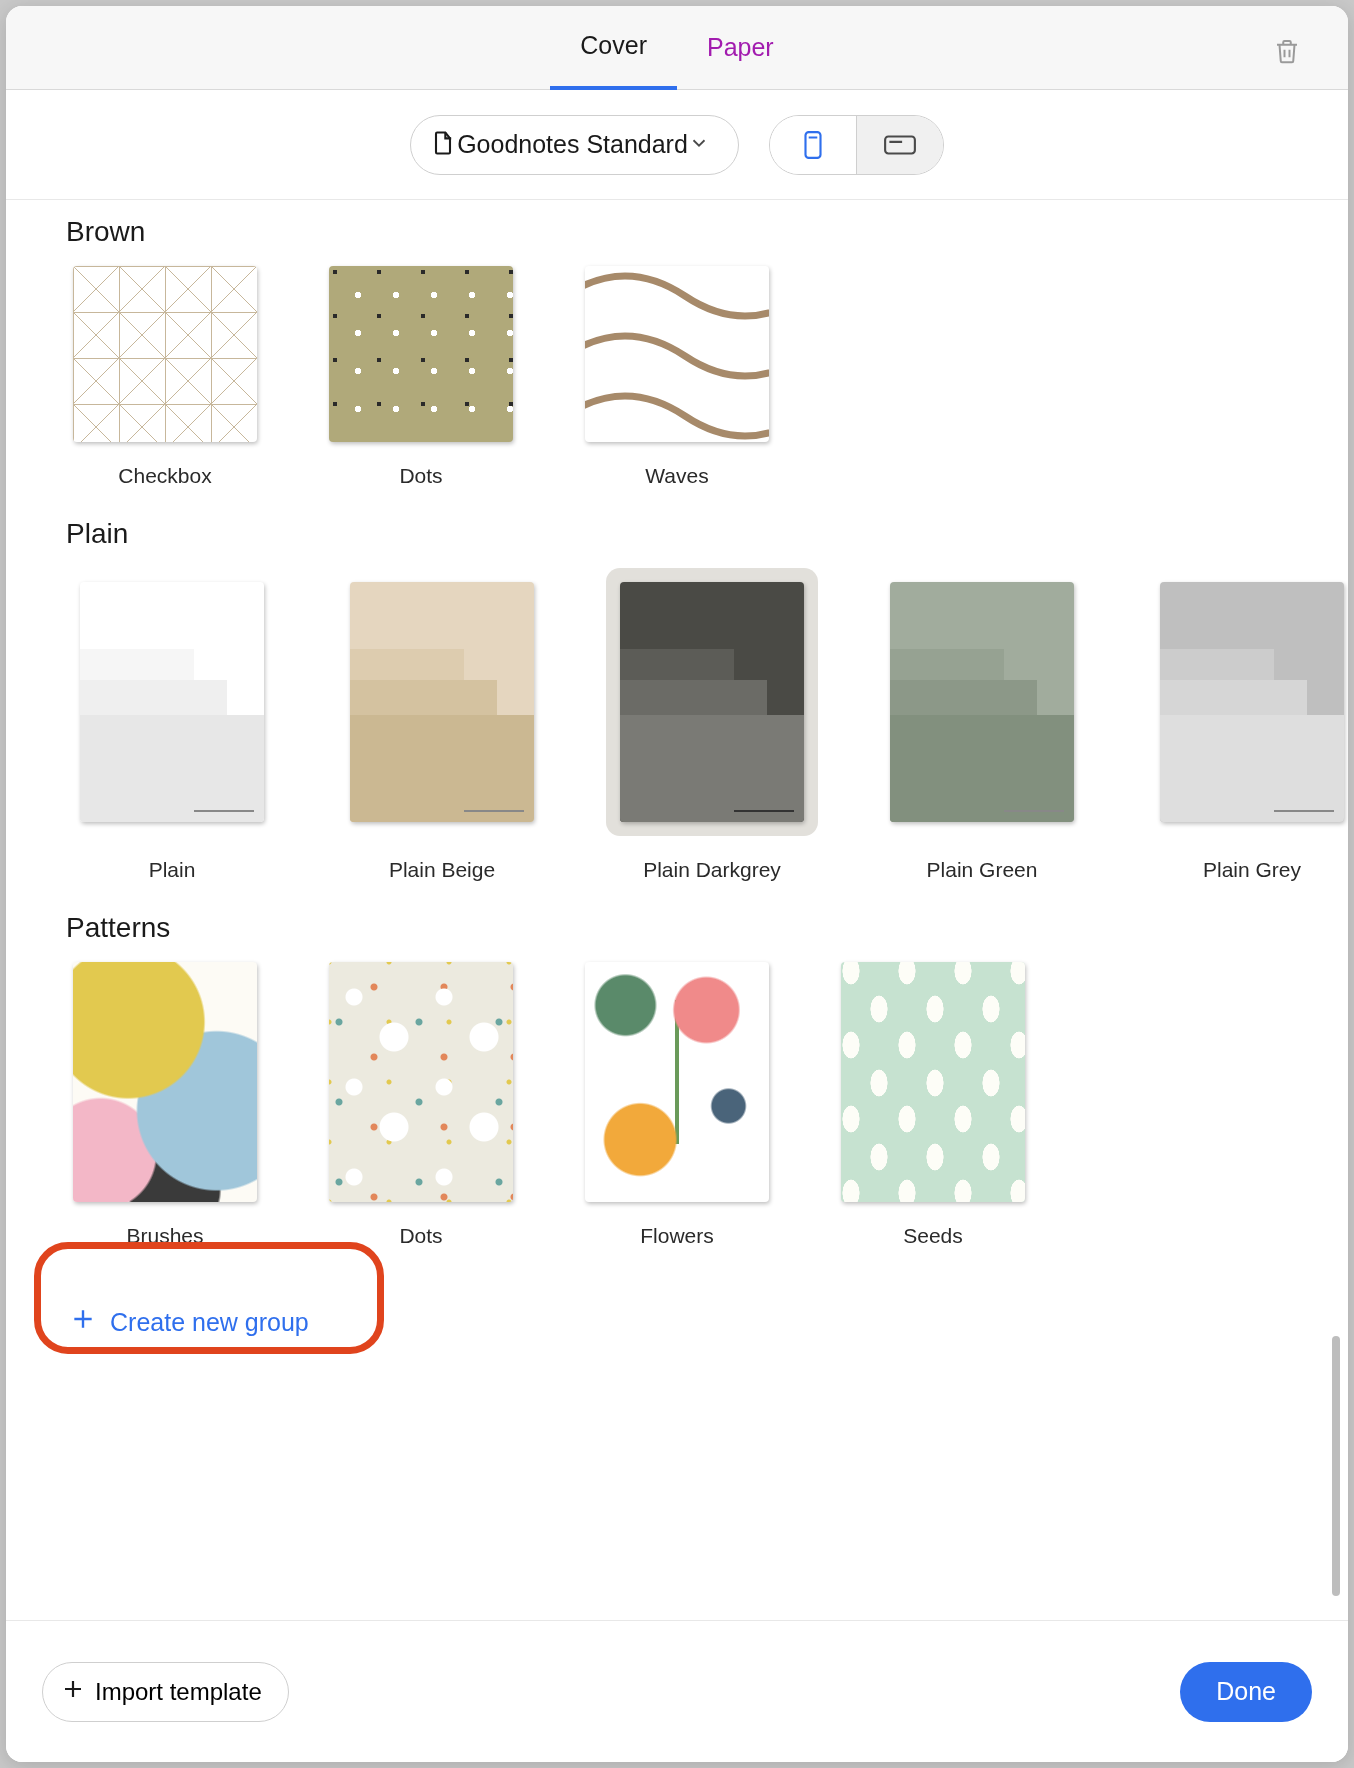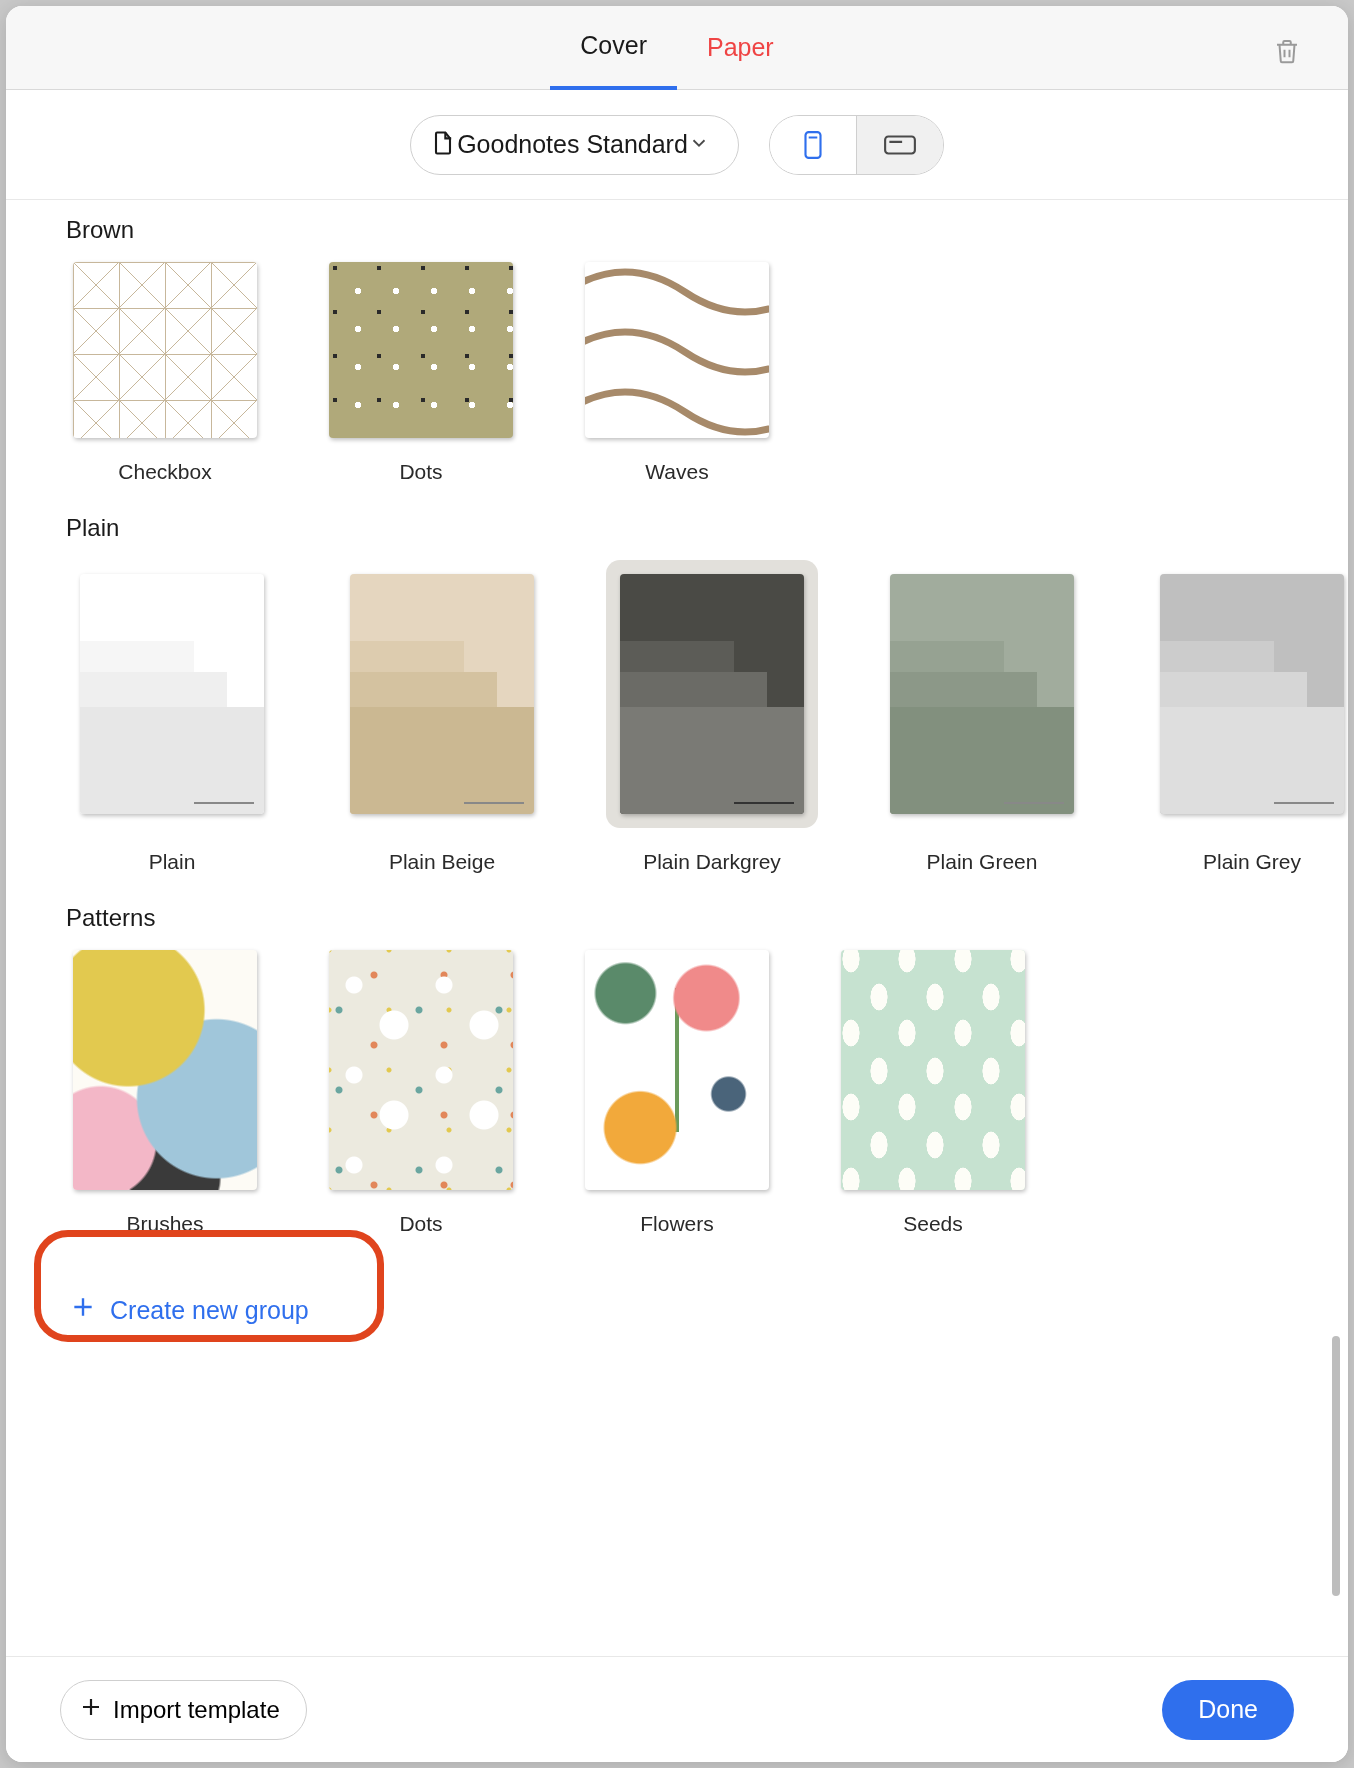--- a/index.html
+++ b/index.html
@@ -28,21 +28,21 @@
     align-items: center;
     justify-content: center;
     height: 84px;
     border-bottom: 1px solid #d9d9d9;
     background: #f7f7f7;
     position: relative;
   }
   .top-tabs .tab {
     font-size: 25px;
     font-weight: 500;
-    color: #ef4444;
+    color: #a21caf;
     padding: 26px 30px;
     cursor: pointer;
   }
   .top-tabs .tab.active {
     color: #1a1a1a;
     border-bottom: 4px solid #2f6fed;
   }
   .trash-icon {
     position: absolute;
     right: 46px;
@@ -86,21 +86,21 @@
   }
   .orient-seg .seg.on { background: #fff; }
   .orient-seg .seg.off { background: #f0f0f0; }
   .orient-seg .divider { width: 1px; background: #cfcfcf; }
   .scroll {
     flex: 1;
     overflow-y: auto;
     padding: 0 60px 20px 60px;
   }
   .section-title {
-    font-size: 24px;
+    font-size: 28px;
     color: #1a1a1a;
     font-weight: 500;
     margin: 30px 0 18px 0;
   }
   .grid {
     display: grid;
     grid-template-columns: repeat(5, 1fr);
     column-gap: 58px;
     row-gap: 16px;
   }
@@ -130,26 +130,26 @@
     cursor: pointer;
     padding: 8px 4px;
   }
   .highlight-box {
     position: absolute;
     border: 7px solid #e0441d;
     border-radius: 34px;
     pointer-events: none;
   }
   .footer {
-    height: 106px;
+    height: 142px;
     border-top: 1px solid #e8e8e8;
     display: flex;
     align-items:center;
     justify-content: space-between;
-    padding: 0 54px;
+    padding: 0 36px;
     background: #fff;
   }
   .import-btn {
     height: 60px;
     border: 1.5px solid #cfcfcf;
     border-radius: 30px;
     display: flex;
     align-items: center;
     padding: 0 26px 0 18px;
     gap: 10px;

